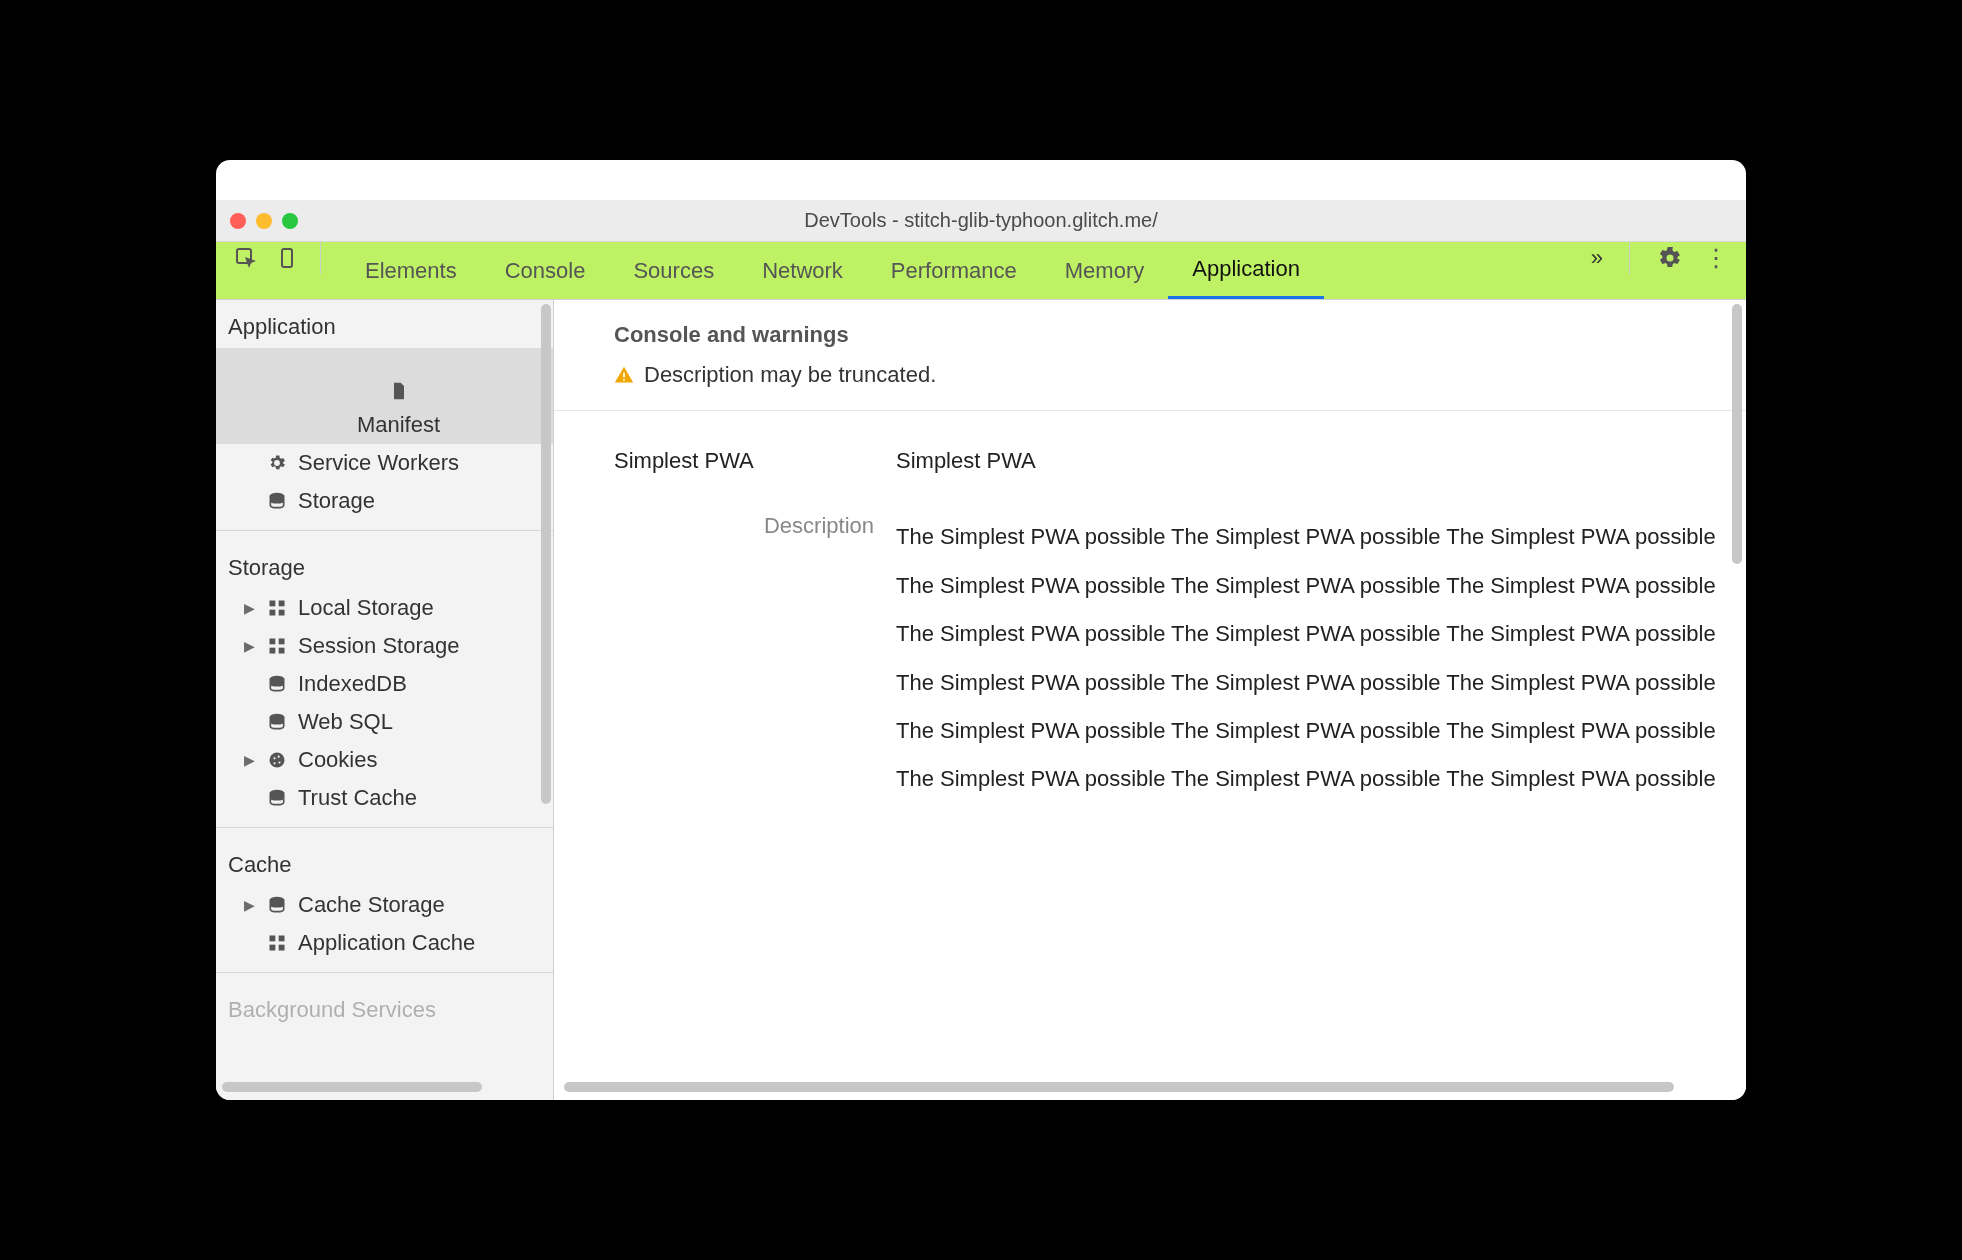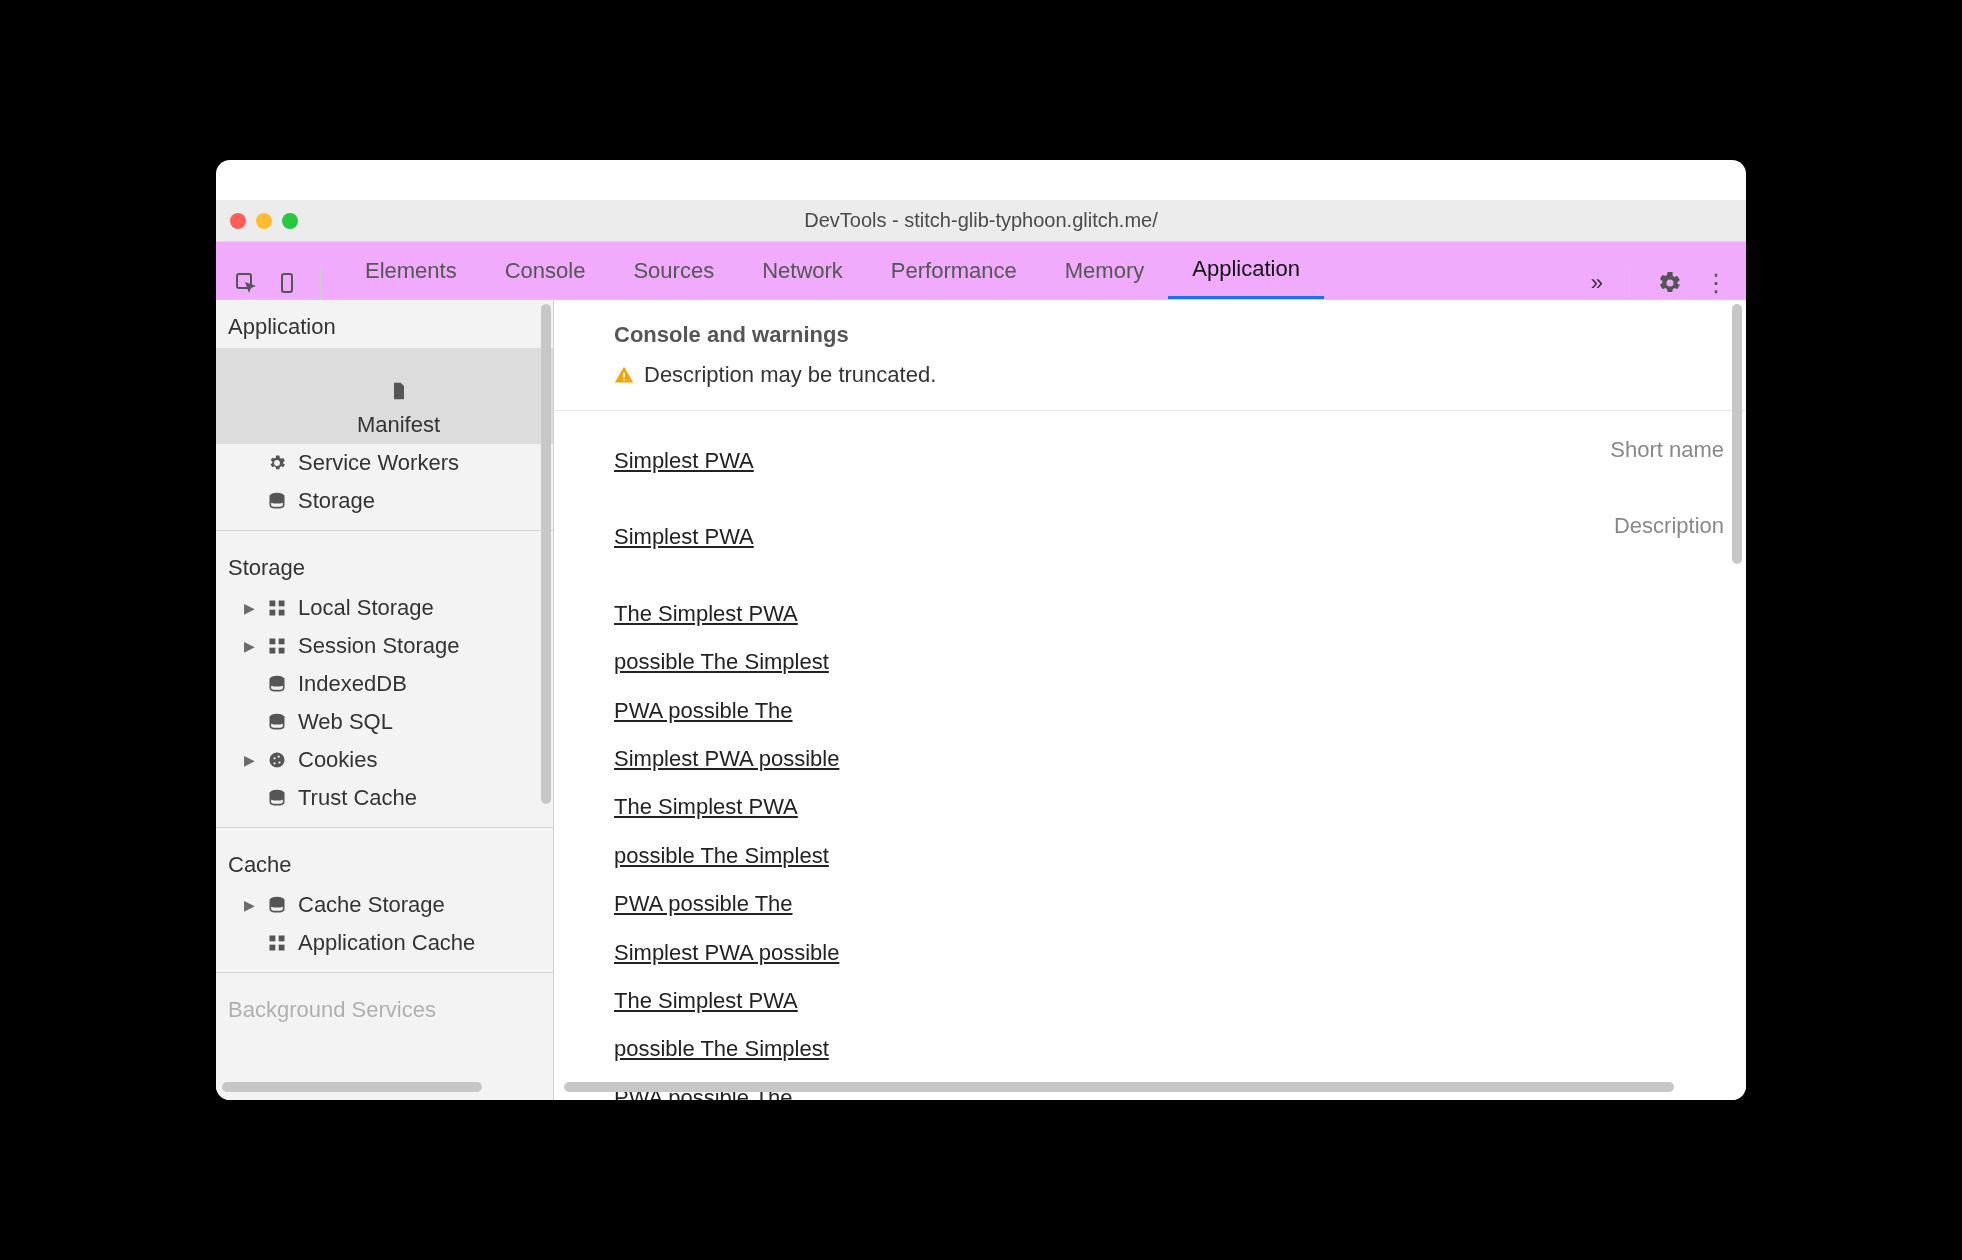--- a/index.html
+++ b/index.html
@@ -39,24 +39,24 @@
   }
   .traffic { display:flex; gap:10px; align-items:center; }
   .dot { width:16px; height:16px; border-radius:50%; }
   .dot.red{background:#ff5f57;}
   .dot.yellow{background:#febc2e;}
   .dot.green{background:#28c840;}
   .titlebar .title { position:absolute; left:50%; transform:translateX(-50%); font-size:20px; color:#4a4a4a; }
   
   .toolbar {
     height:58px;
-    background:#f0abfc;
+    background:#bef264;
     border-bottom:1px solid #d0d0d0;
     display:flex;
-    align-items:flex-end;
+    align-items:flex-start;
     padding:0 14px;
     gap:10px;
   }
   .tool-icon {
     width:32px; height:32px; display:flex; align-items:center; justify-content:center;
     color:#555;
   }
   .vsep { width:1px; height:32px; background:#ccc; margin:0 10px 0 6px; }
   .tabs { display:flex; align-items:stretch; height:100%; gap:0; }
   .tab {
@@ -108,21 +108,21 @@
     flex:1; overflow:auto; background:#fff; position:relative;
   }
   .main-inner{padding:22px 0 0 60px;}
   .section-title{font-weight:700; font-size:22px; color:#555; margin-bottom:14px;}
   .warn-row{display:flex; align-items:center; gap:10px; font-size:22px; color:#333; margin-bottom:22px;}
   .warn-icon{color:#f2a600;}
   .section-divider{border:none;border-top:1px solid #e7e7e7;margin:0 0 22px 0;}
   .identity-grid{display:grid; grid-template-columns:260px 1fr; row-gap:28px; column-gap:22px;
     width:1110px;}
   .field-label{color:#888; font-size:22px; text-align:right;white-space:nowrap;}
-  .field-value{color:#222; font-size:22px; line-height:2.2;text-decoration:underline; }
+  .field-value{color:#222; font-size:22px; line-height:2.2; }
   .desc-value{white-space:normal; overflow:hidden;}
   
   .hscroll{
     position:absolute; left:6px; bottom:8px; height:10px;
     background:#c7c7c7; border-radius:5px;
   }
   .hscroll.sidebar-bar{width:260px;}
   .hscroll.main-bar{right:36px;}
   .main-scroll-sim{
     position:absolute; right:4px; top:4px; width:10px; height:260px;
@@ -344,21 +344,20 @@
           </span>
           <span>Description may be truncated.</span>
         </div>
 
         <hr class="section-divider" style="margin-left:-60px;">
 
 
         <div class="identity-grid" style="margin-top:26px;">
           <div class="field-value">Simplest PWA</div>
 
-          <div class="field-label">Short name</div>
           <div class="field-value">Simplest PWA</div>
 
           <div class="field-label">Description</div>
           <div class="field-value desc-value">The Simplest PWA possible The Simplest PWA possible The Simplest PWA possible The Simplest PWA possible The Simplest PWA possible The Simplest PWA possible The Simplest PWA possible The Simplest PWA possible The Simplest PWA possible The Simplest PWA possible The Simplest PWA possible The Simplest PWA possible The Simplest PWA possible The Simplest PWA possible The Simplest PWA possible The Simplest PWA possible The Simplest PWA possible The Simplest PWA possible</div>
         </div>
       </div>
       <div class="hscroll main-bar" style="left:10px; width:1110px;"></div>
     </div>
 
   </div>

